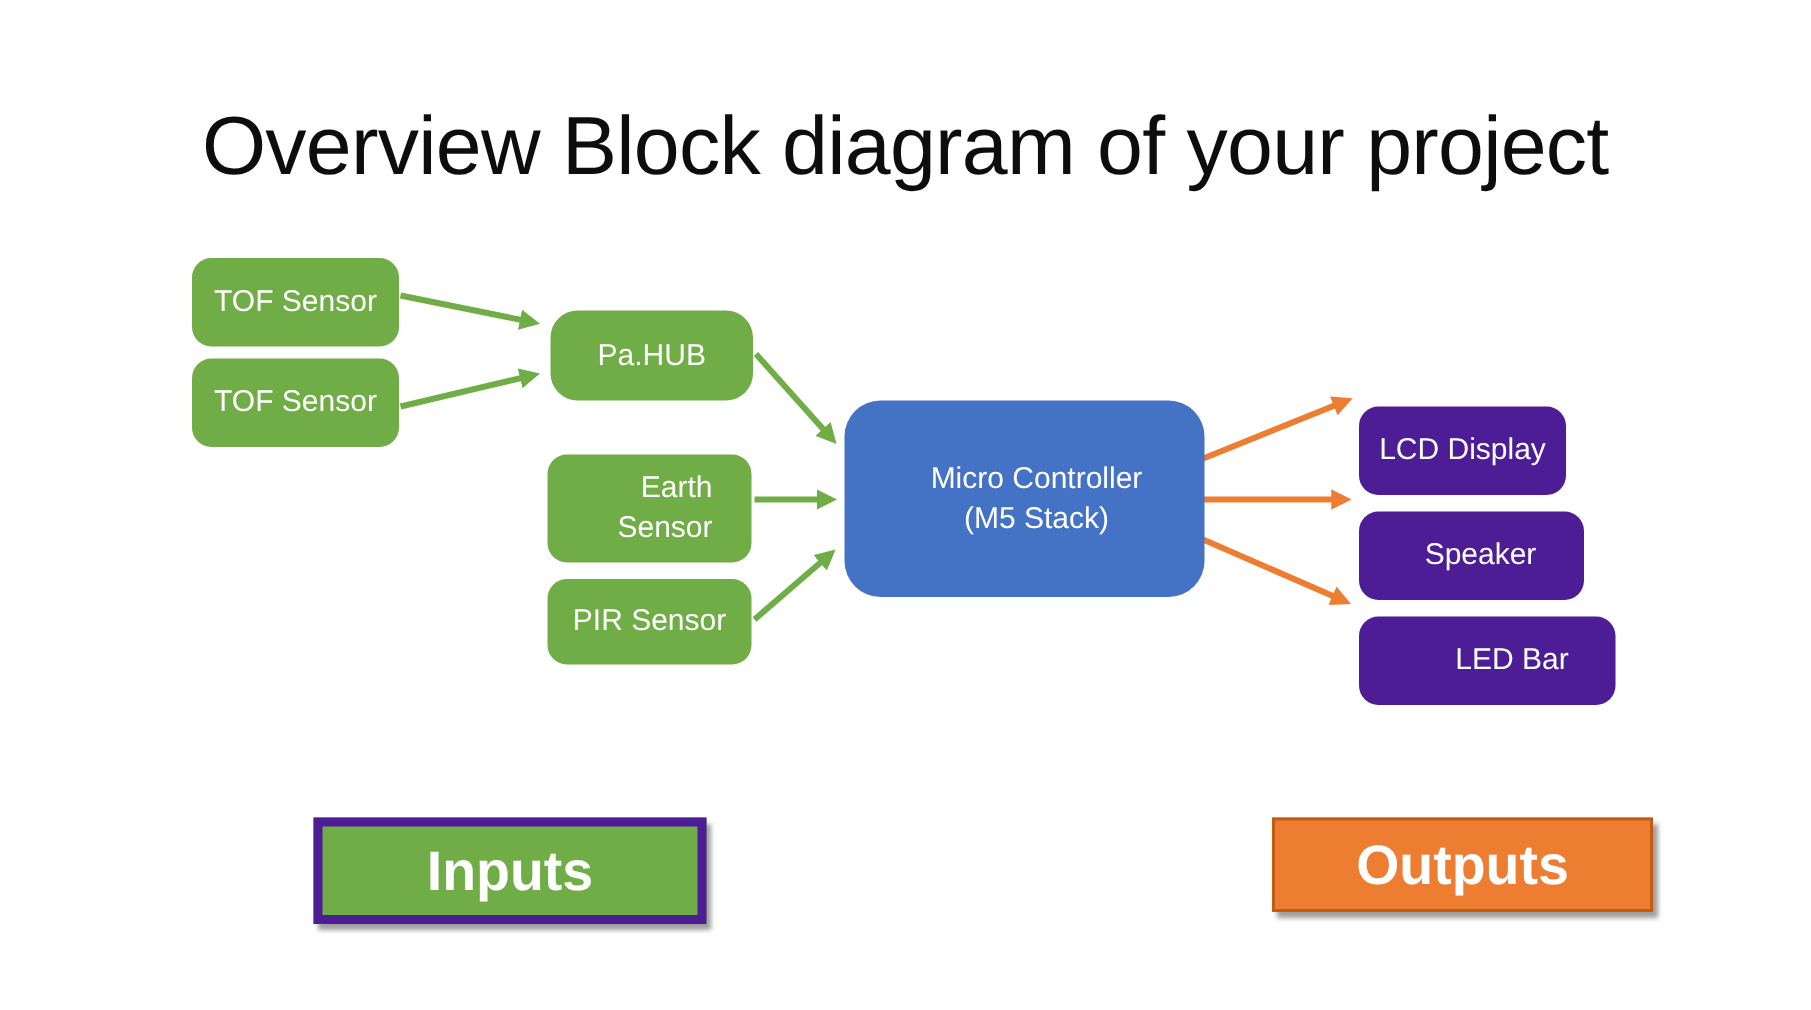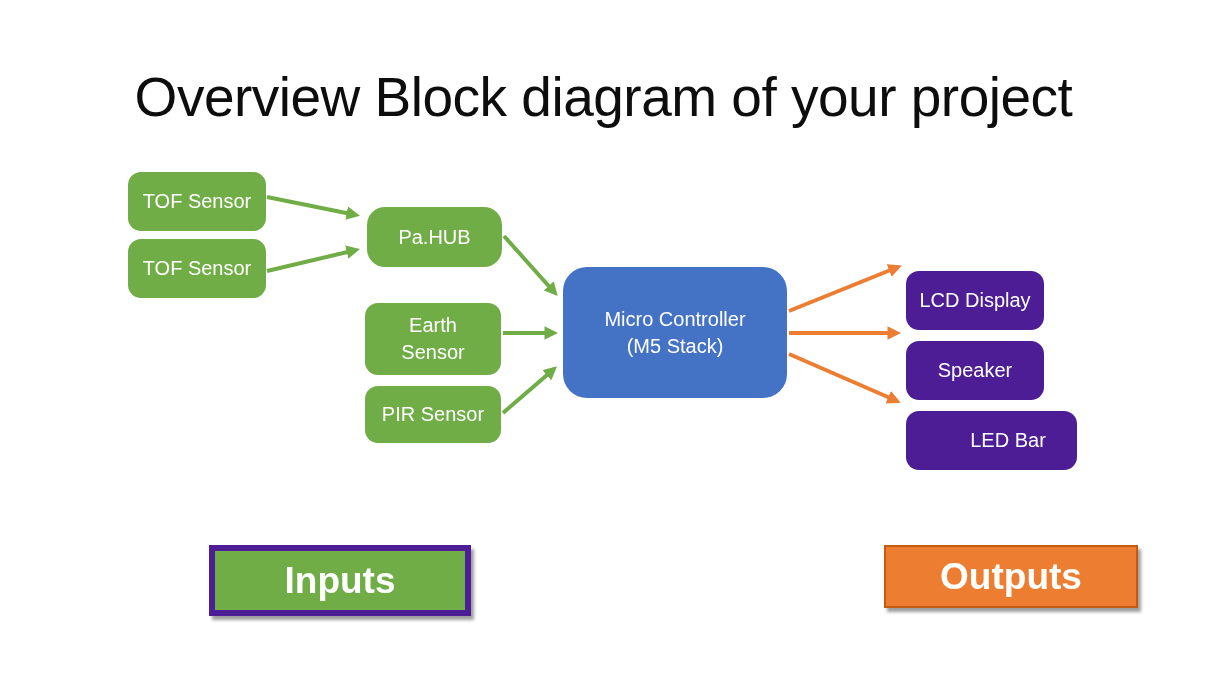--- a/index.html
+++ b/index.html
@@ -36,52 +36,52 @@
     position: absolute;
     display: flex;
     align-items: center;
     justify-content: center;
     color: #ffffff;
     font-size: 20px;
     line-height: 27px;
     text-align: center;
     border-radius: 13px;
   }
-  .green  { background: #70ad47; }
-  .blue   { background: #4472c4; border-radius: 24px; }
+  .green  { background: #70ad47; text-align: right; }
+  .blue   { background: #4472c4; border-radius: 24px; padding-left: 16px; }
   .orange { background: #4c1d95; margin-top: 36px; }
 
   .n-tof1    { left: 128px; top: 172px; width: 138px; height: 59px; }
   .n-tof2    { left: 128px; top: 239px; width: 138px; height: 59px; }
   .n-pahub   { left: 367px; top: 207px; width: 135px; height: 60px; border-radius: 18px; }
   .n-earth   { left: 365px; top: 303px; width: 136px; height: 72px; }
   .n-pir     { left: 365px; top: 386px; width: 136px; height: 57px; }
   .n-mcu     { left: 563px; top: 267px; width: 224px; height: 131px; }
   .n-lcd     { left: 906px; top: 235px; width: 138px; height: 59px; }
-  .n-speaker { left: 906px; top: 305px; width: 138px; height: 59px; }
+  .n-speaker { left: 906px; top: 305px; width: 138px; height: 59px; padding-left: 12px; }
   .n-ledbar  { left: 906px; top: 375px; width: 138px; height: 59px; padding-left: 33px; }
 
   .n-earth span { display: inline-block; width: 84px; }
   .n-mcu span   { display: inline-block; width: 172px; }
 
   .legend {
     position: absolute;
     top: 545px;
     width: 250px;
     height: 59px;
     display: flex;
     align-items: center;
     justify-content: center;
     color: #ffffff;
     font-size: 37px;
     font-weight: 700;
     box-shadow: 3px 4px 3px rgba(80, 80, 80, 0.55);
   }
   .n-inputs  { left: 209px; background: #70ad47; border: 6px solid #4c1d95; }
-  .n-outputs { left: 884px; background: #ed7d31; border: 2px solid #c55a11; align-items: center; }
+  .n-outputs { left: 848px; background: #ed7d31; border: 2px solid #c55a11; align-items: center; }
 </style>
 </head>
 <body>
 
 <div class="stage">
 
   <div class="title">Overview Block diagram of your project</div>
 
   <svg class="arrows" viewBox="0 0 1207 673" xmlns="http://www.w3.org/2000/svg">
     <defs>

